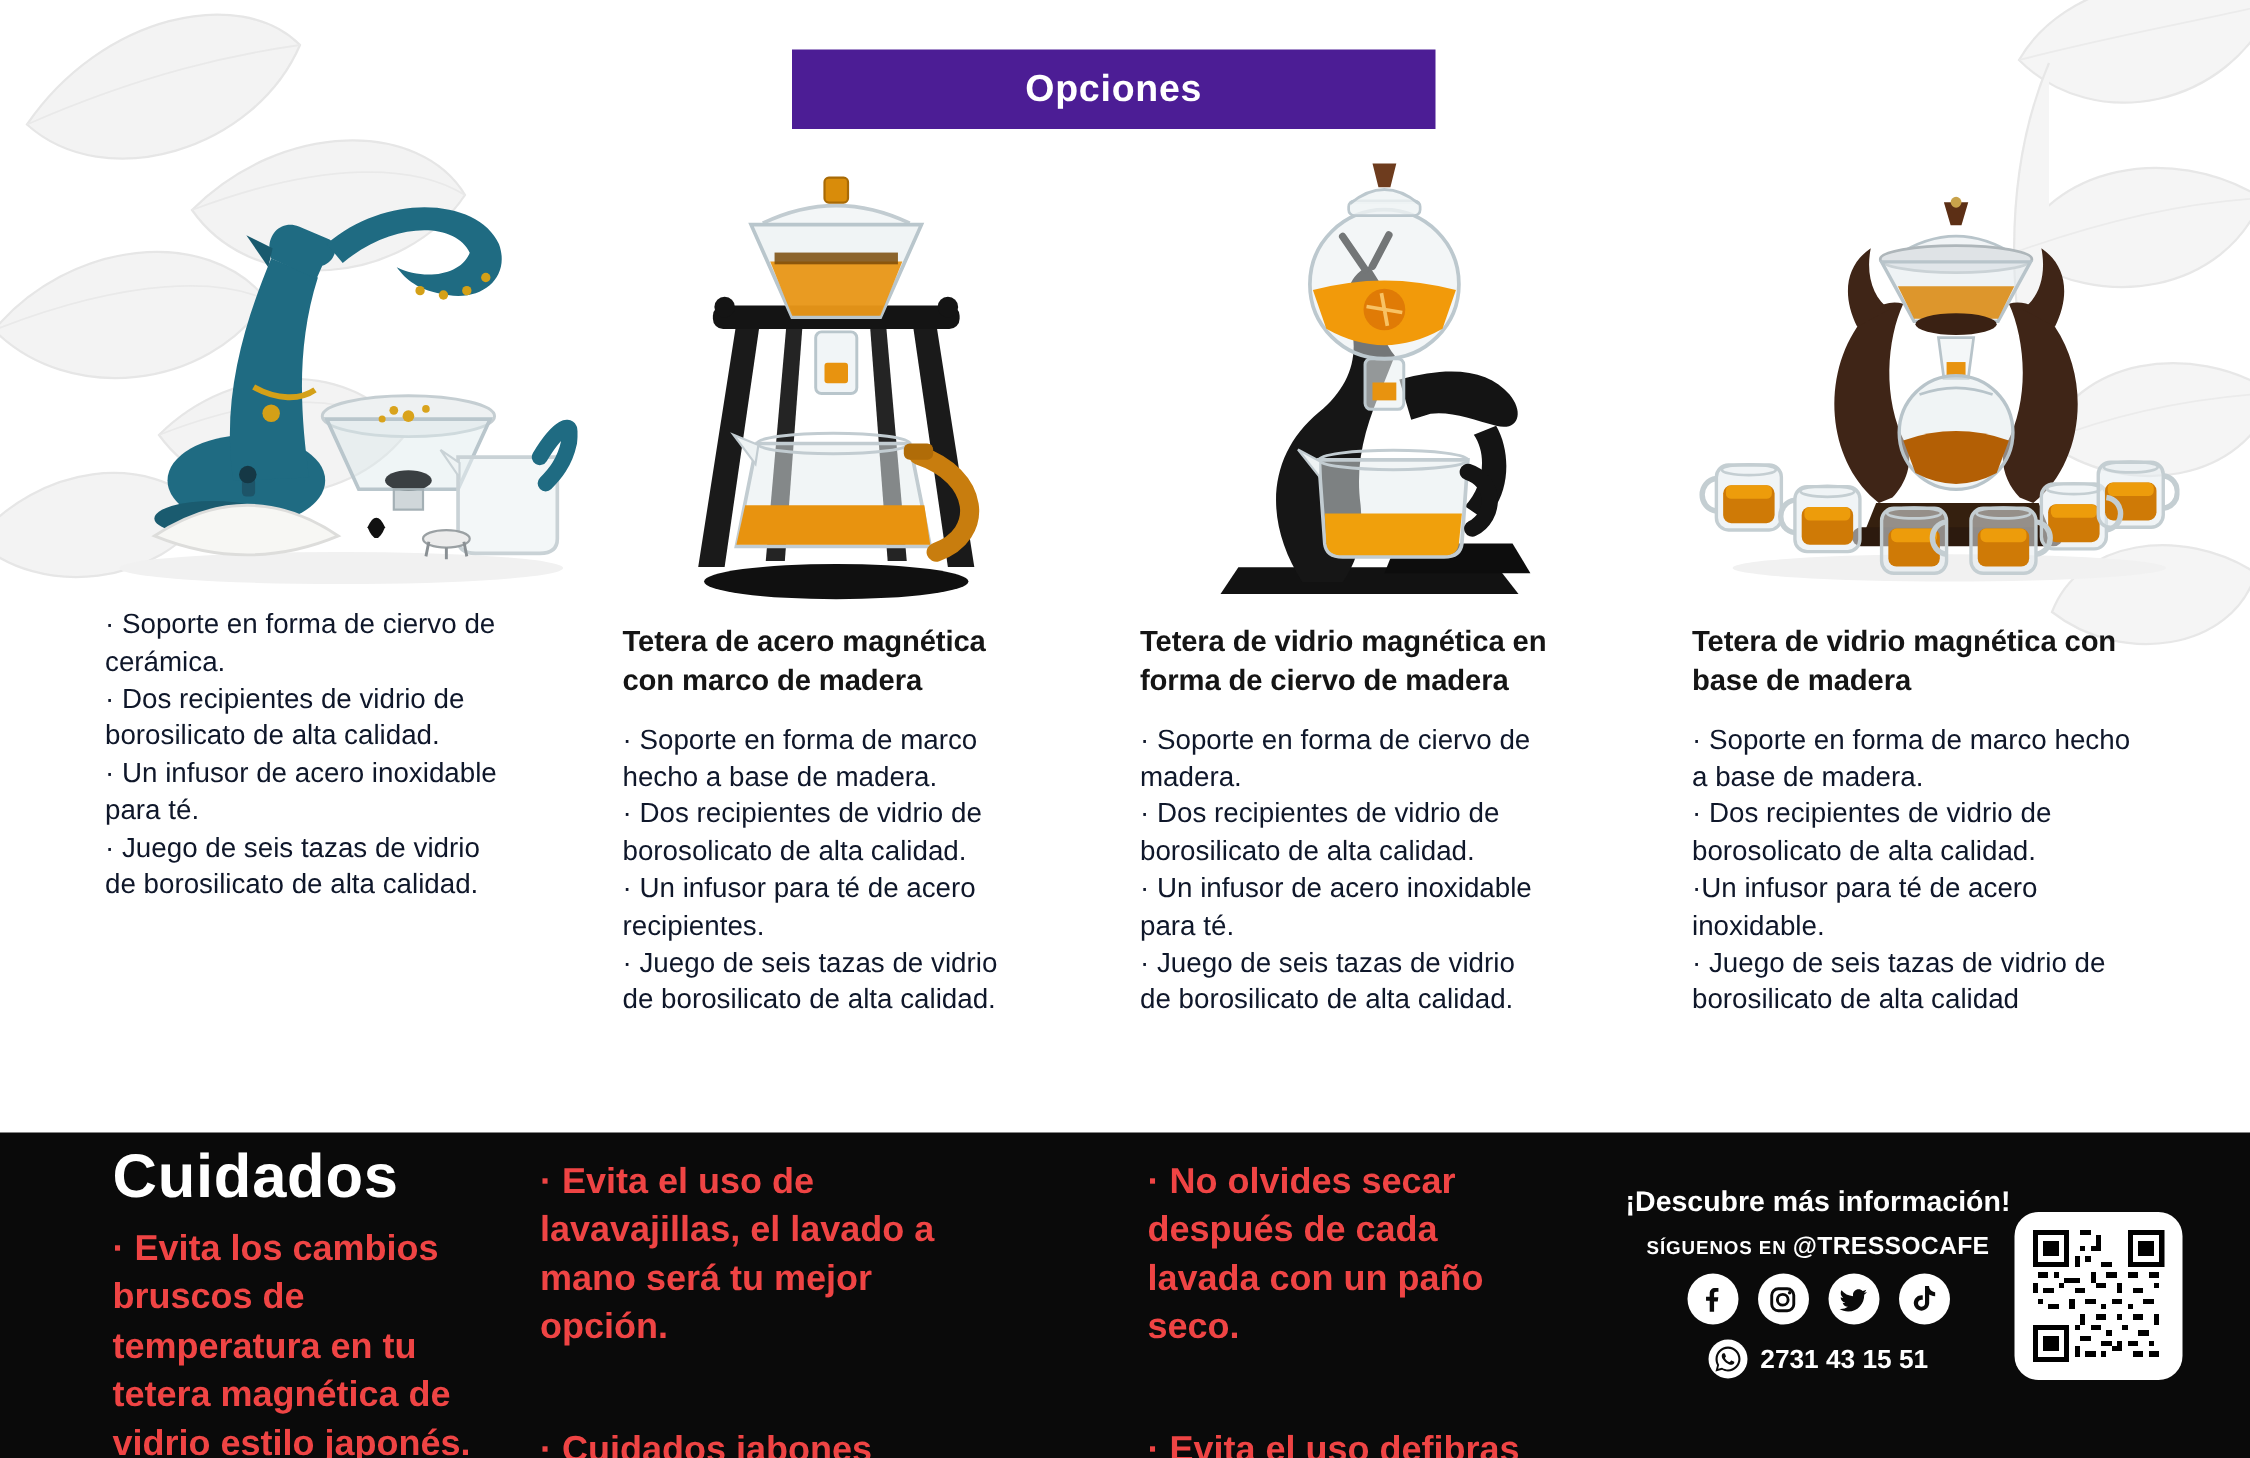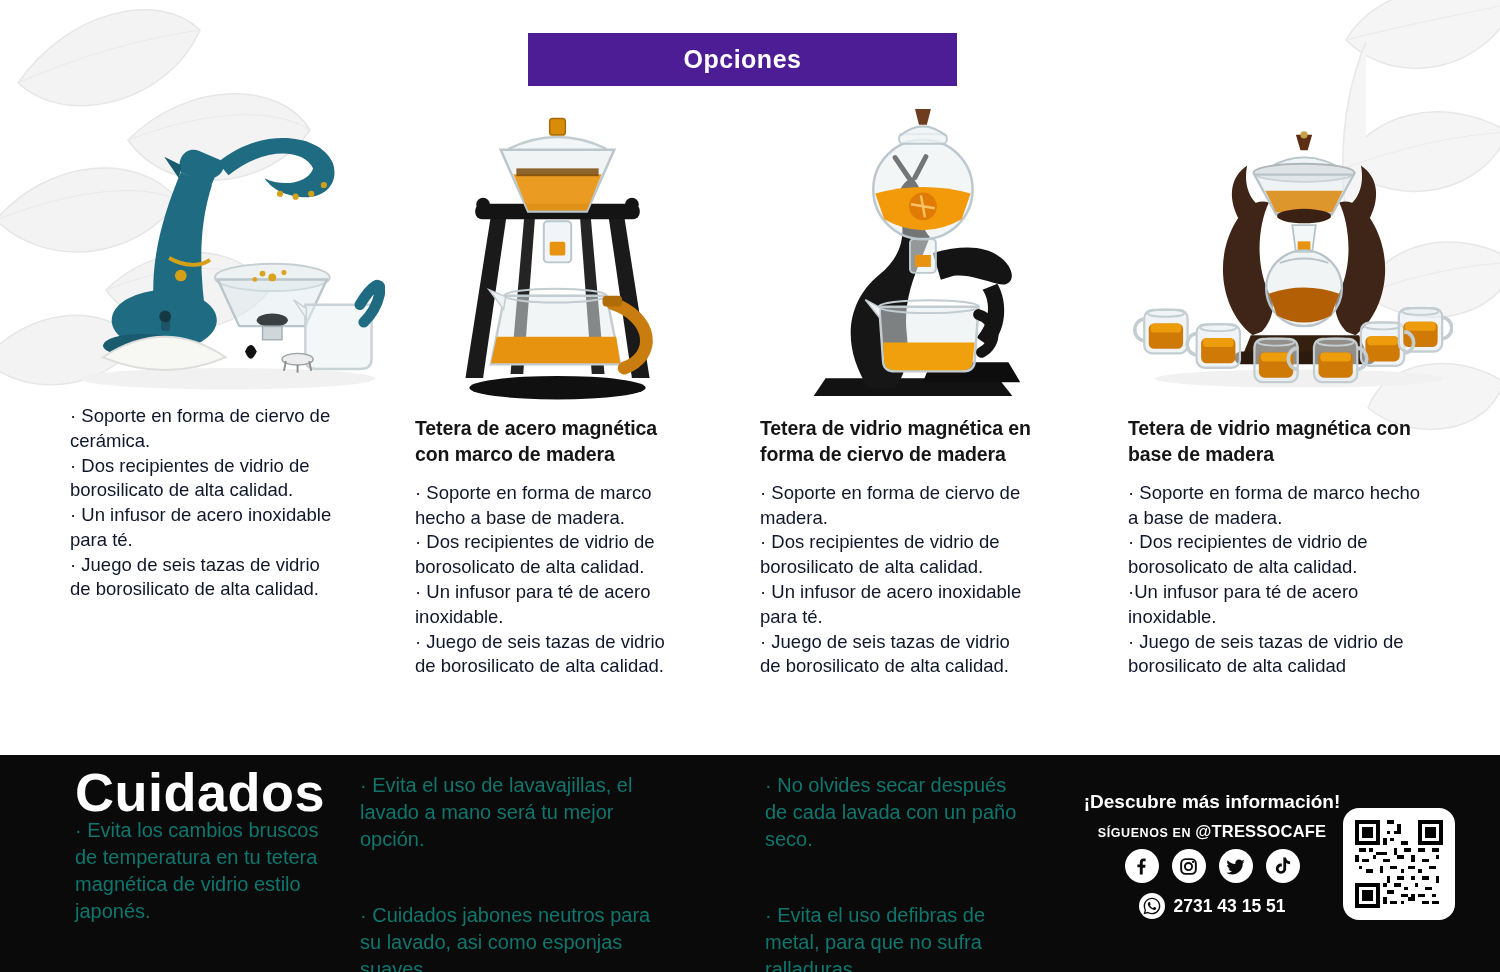--- a/index.html
+++ b/index.html
@@ -21,22 +21,22 @@
   .photo{height:306px;display:flex;align-items:flex-end;justify-content:center;}
   .ptitle{margin:12px 0 13px 0;font-size:19.5px;line-height:1.33;font-weight:bold;color:#151515;letter-spacing:-.1px;}
   ul.feat{list-style:none;margin:0;padding:0;font-size:18.5px;line-height:1.34;color:#0f172a;}
   #p1 .ptitle,#p3 .ptitle{width:312px;}
   #p2 .ptitle{width:280px;}
   #p4 .ptitle{width:322px;}
   #p1 ul.feat,#p2 ul.feat,#p3 ul.feat{width:264px;}
   #p4 ul.feat{width:302px;}
 
   .carebar{position:absolute;left:0;top:755px;width:1500px;height:217px;background:#0a0a0a;color:#fff;}
-  .caretitle{position:absolute;left:75px;top:6px;font-size:54px;font-weight:bold;letter-spacing:.5px;color:#fff;}
-  .cnote{font-size:20px;line-height:1.35;color:#0f766e;margin:0;}
+  .caretitle{position:absolute;left:75px;top:6px;font-size:41px;font-weight:bold;letter-spacing:.5px;color:#fff;}
+  .cnote{font-size:24px;line-height:1.35;color:#ef4444;margin:0;font-weight:bold;}
   .cc1{position:absolute;left:75px;top:62px;width:245px;}
   .cc2{position:absolute;left:360px;top:17px;width:300px;}
   .cc3{position:absolute;left:765px;top:17px;width:262px;}
   .cc2 .cnote:first-child,.cc3 .cnote:first-child{margin-bottom:49px;}
 
   .infoblock{position:absolute;left:1068px;top:36px;width:288px;text-align:center;}
   .discover{font-size:19px;font-weight:bold;margin:0 0 9px 0;}
   .follow{font-size:12.5px;font-weight:bold;letter-spacing:.6px;margin:0 0 8px 0;}
   .follow b{font-size:16.5px;letter-spacing:.2px;}
   .socialrow{display:flex;justify-content:center;gap:13px;margin:2px 0 10px 0;}
@@ -163,21 +163,21 @@
         <path d="M58 232 L180 232 L184 259 L52 259 Z" fill="#e8930f"></path>
         <path d="M67 191 L50 184 L65 204 Z" fill="#eef3f4" stroke="#c2ccd1" stroke-width="1.5"></path>
         <path d="M176 198 C218 212 222 252 188 264" stroke="#c87d0e" stroke-width="13" fill="none" stroke-linecap="round"></path>
         <rect x="166" y="190" width="20" height="11" rx="4" fill="#b06c08"></rect>
       </svg>
     </div>
     <h3 class="ptitle">Tetera de acero magnética con marco de madera</h3>
     <ul class="feat">
       <li>· Soporte en forma de marco hecho a base de madera.</li>
       <li>· Dos recipientes de vidrio de borosolicato de alta calidad.</li>
-      <li>· Un infusor para té de acero inoxidable.</li>
+      <li>· Un infusor para té de acero recipientes.</li>
       <li>· Juego de seis tazas de vidrio de borosilicato de alta calidad.</li>
     </ul>
   </div>
 
   <div class="col" id="p3">
     <div class="photo">
       <svg width="260" height="298" viewBox="0 0 260 300">
         <path d="M42 274 L216 274 L230 292 L30 292 Z" fill="#121212"></path>
         <path d="M148 258 L226 258 L238 278 L140 278 Z" fill="#0d0d0d"></path>
 

